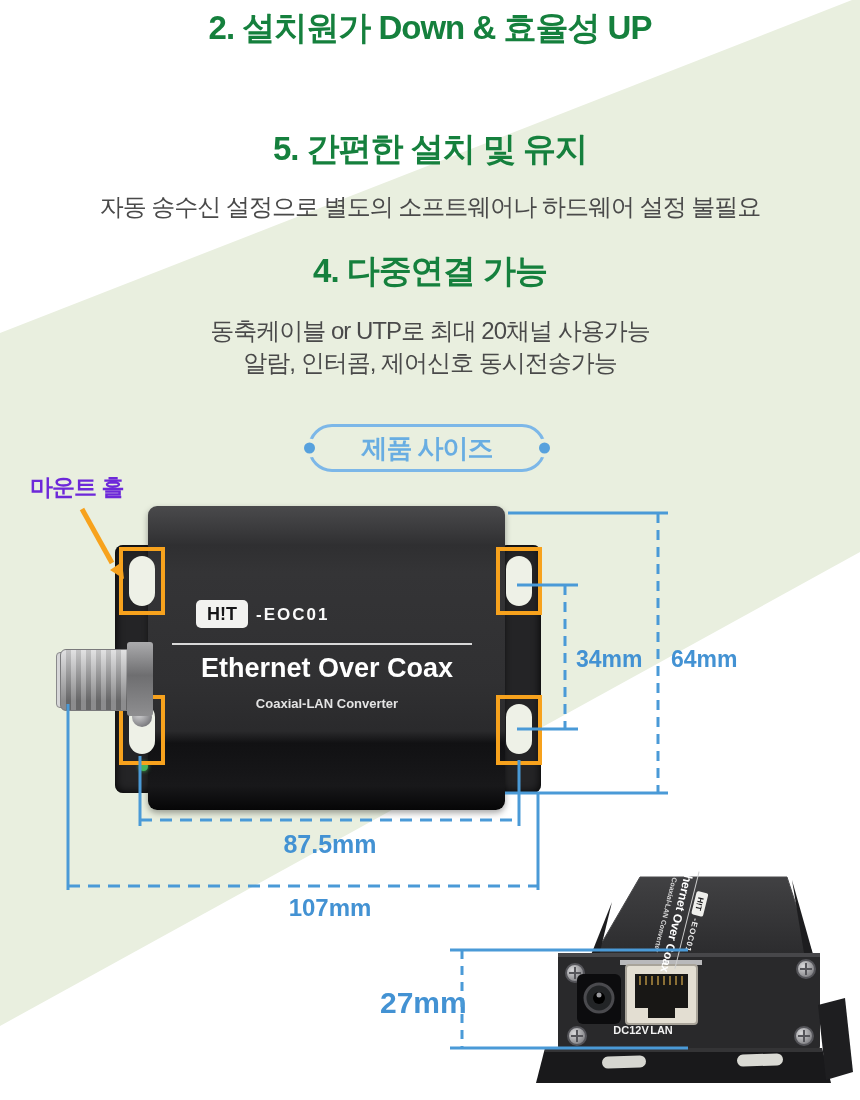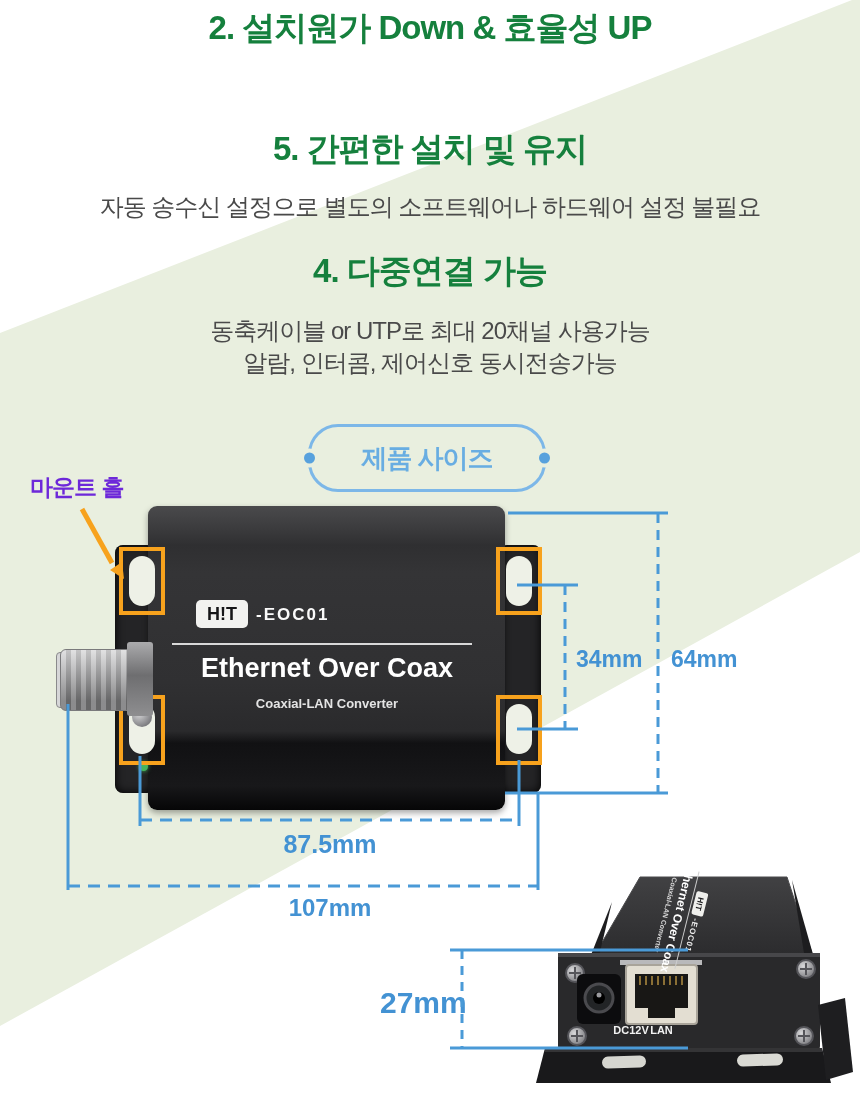--- a/index.html
+++ b/index.html
@@ -5,21 +5,21 @@
   html,body{margin:0;padding:0;background:#fff;}
   .page{position:relative;width:860px;height:1100px;background:#ffffff;overflow:hidden;
         font-family:"Liberation Sans","DejaVu Sans",sans-serif;}
   svg.layer{position:absolute;left:0;top:0;pointer-events:none;}
   
   .sec-head{position:absolute;left:0;width:860px;text-align:center;color:#15803d;
             font-size:33px;font-weight:800;letter-spacing:-1px;}
   .sec-body{position:absolute;left:0;width:860px;text-align:center;color:#4a4a4a;
             font-size:24px;font-weight:500;letter-spacing:-1px;line-height:31px;}
   
-  .badge{position:absolute;left:308px;top:424px;width:238px;height:68px;box-sizing:border-box;
+  .badge{position:absolute;left:308px;top:424px;width:238px;height:48px;box-sizing:border-box;
          border:3px solid #7cb7e8;border-radius:30px;display:flex;align-items:center;justify-content:center;
          color:#68ade2;font-size:26px;font-weight:700;letter-spacing:-1px;}
   .badge .dot{position:absolute;width:11px;height:11px;border-radius:50%;background:#57a1dd;
               top:50%;transform:translateY(-50%);box-shadow:0 0 0 4px #e9efdf;}
   .dot-l{left:-7px;} .dot-r{right:-7px;}
   .mount-label{position:absolute;left:30px;top:472px;color:#6d28d9;font-size:23px;font-weight:700;letter-spacing:-1px;}
   
   .d1-flange{position:absolute;background:#242426;border-radius:8px;box-shadow:inset 0 0 10px #000;}
   .d1-body{position:absolute;left:148px;top:506px;width:357px;height:304px;border-radius:9px;
            background:linear-gradient(180deg,#4a4a4c 0%,#3a3a3c 8%,#2f2f31 13%,#343436 22%,

